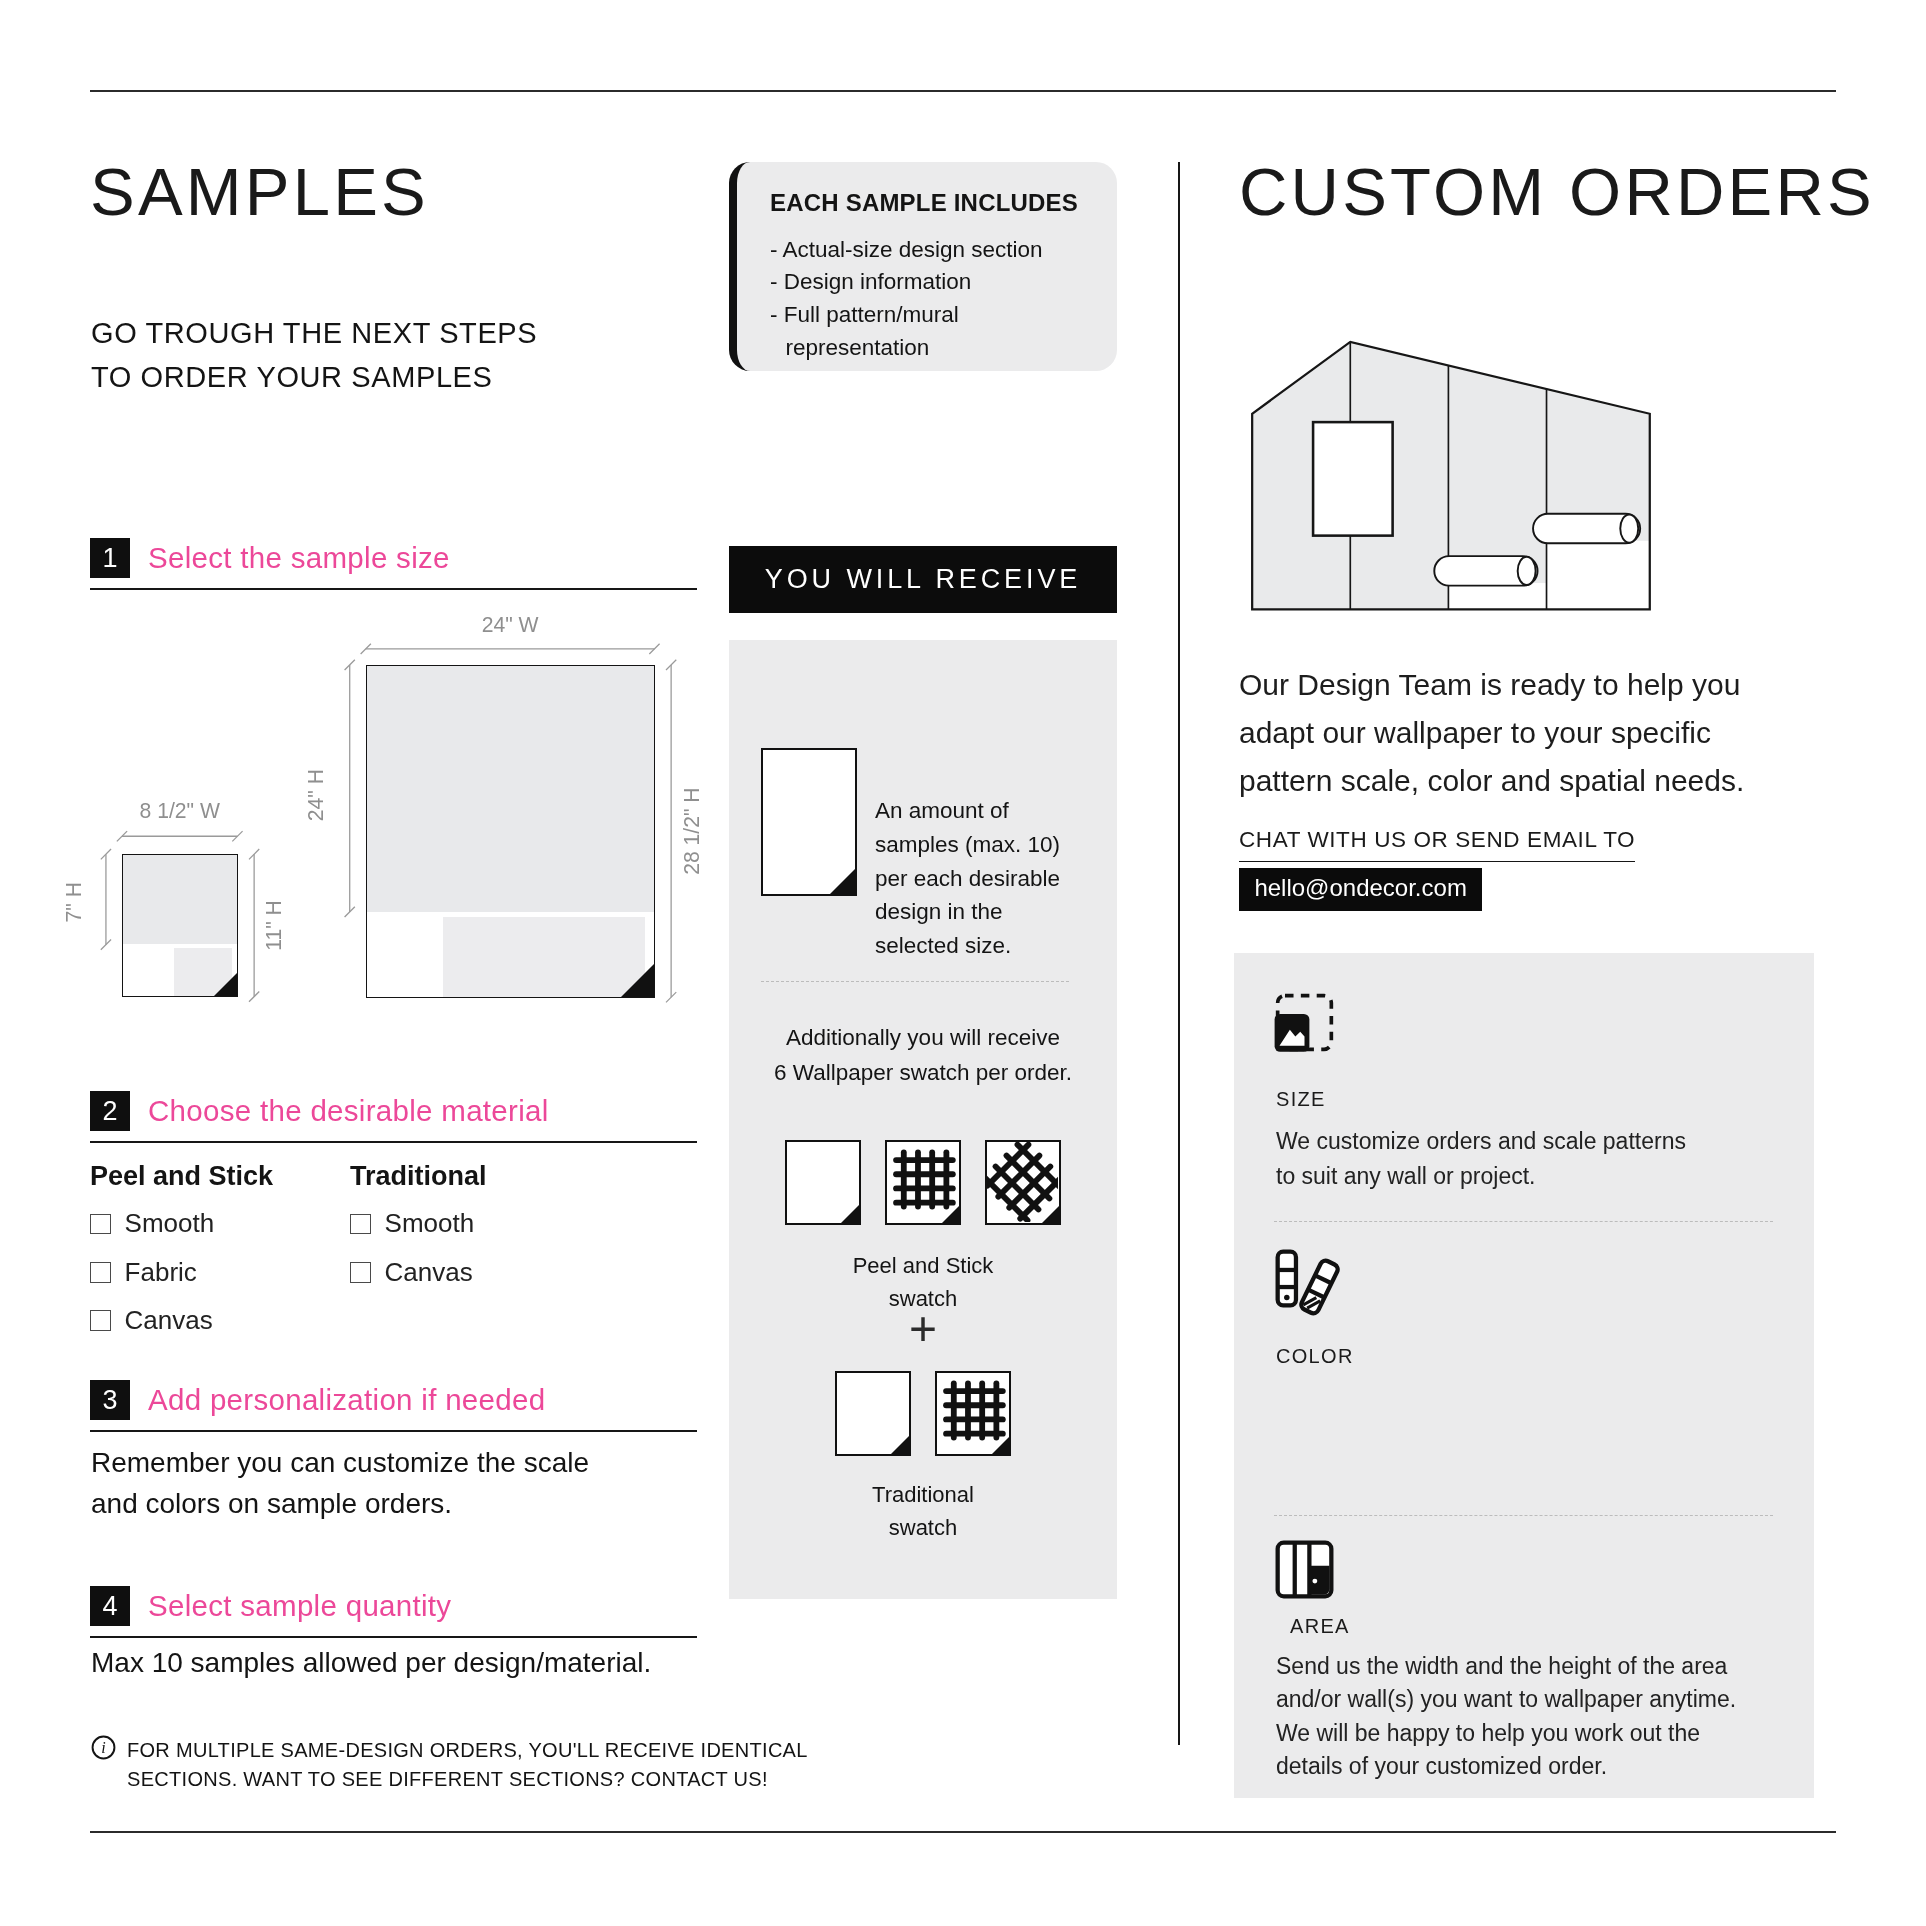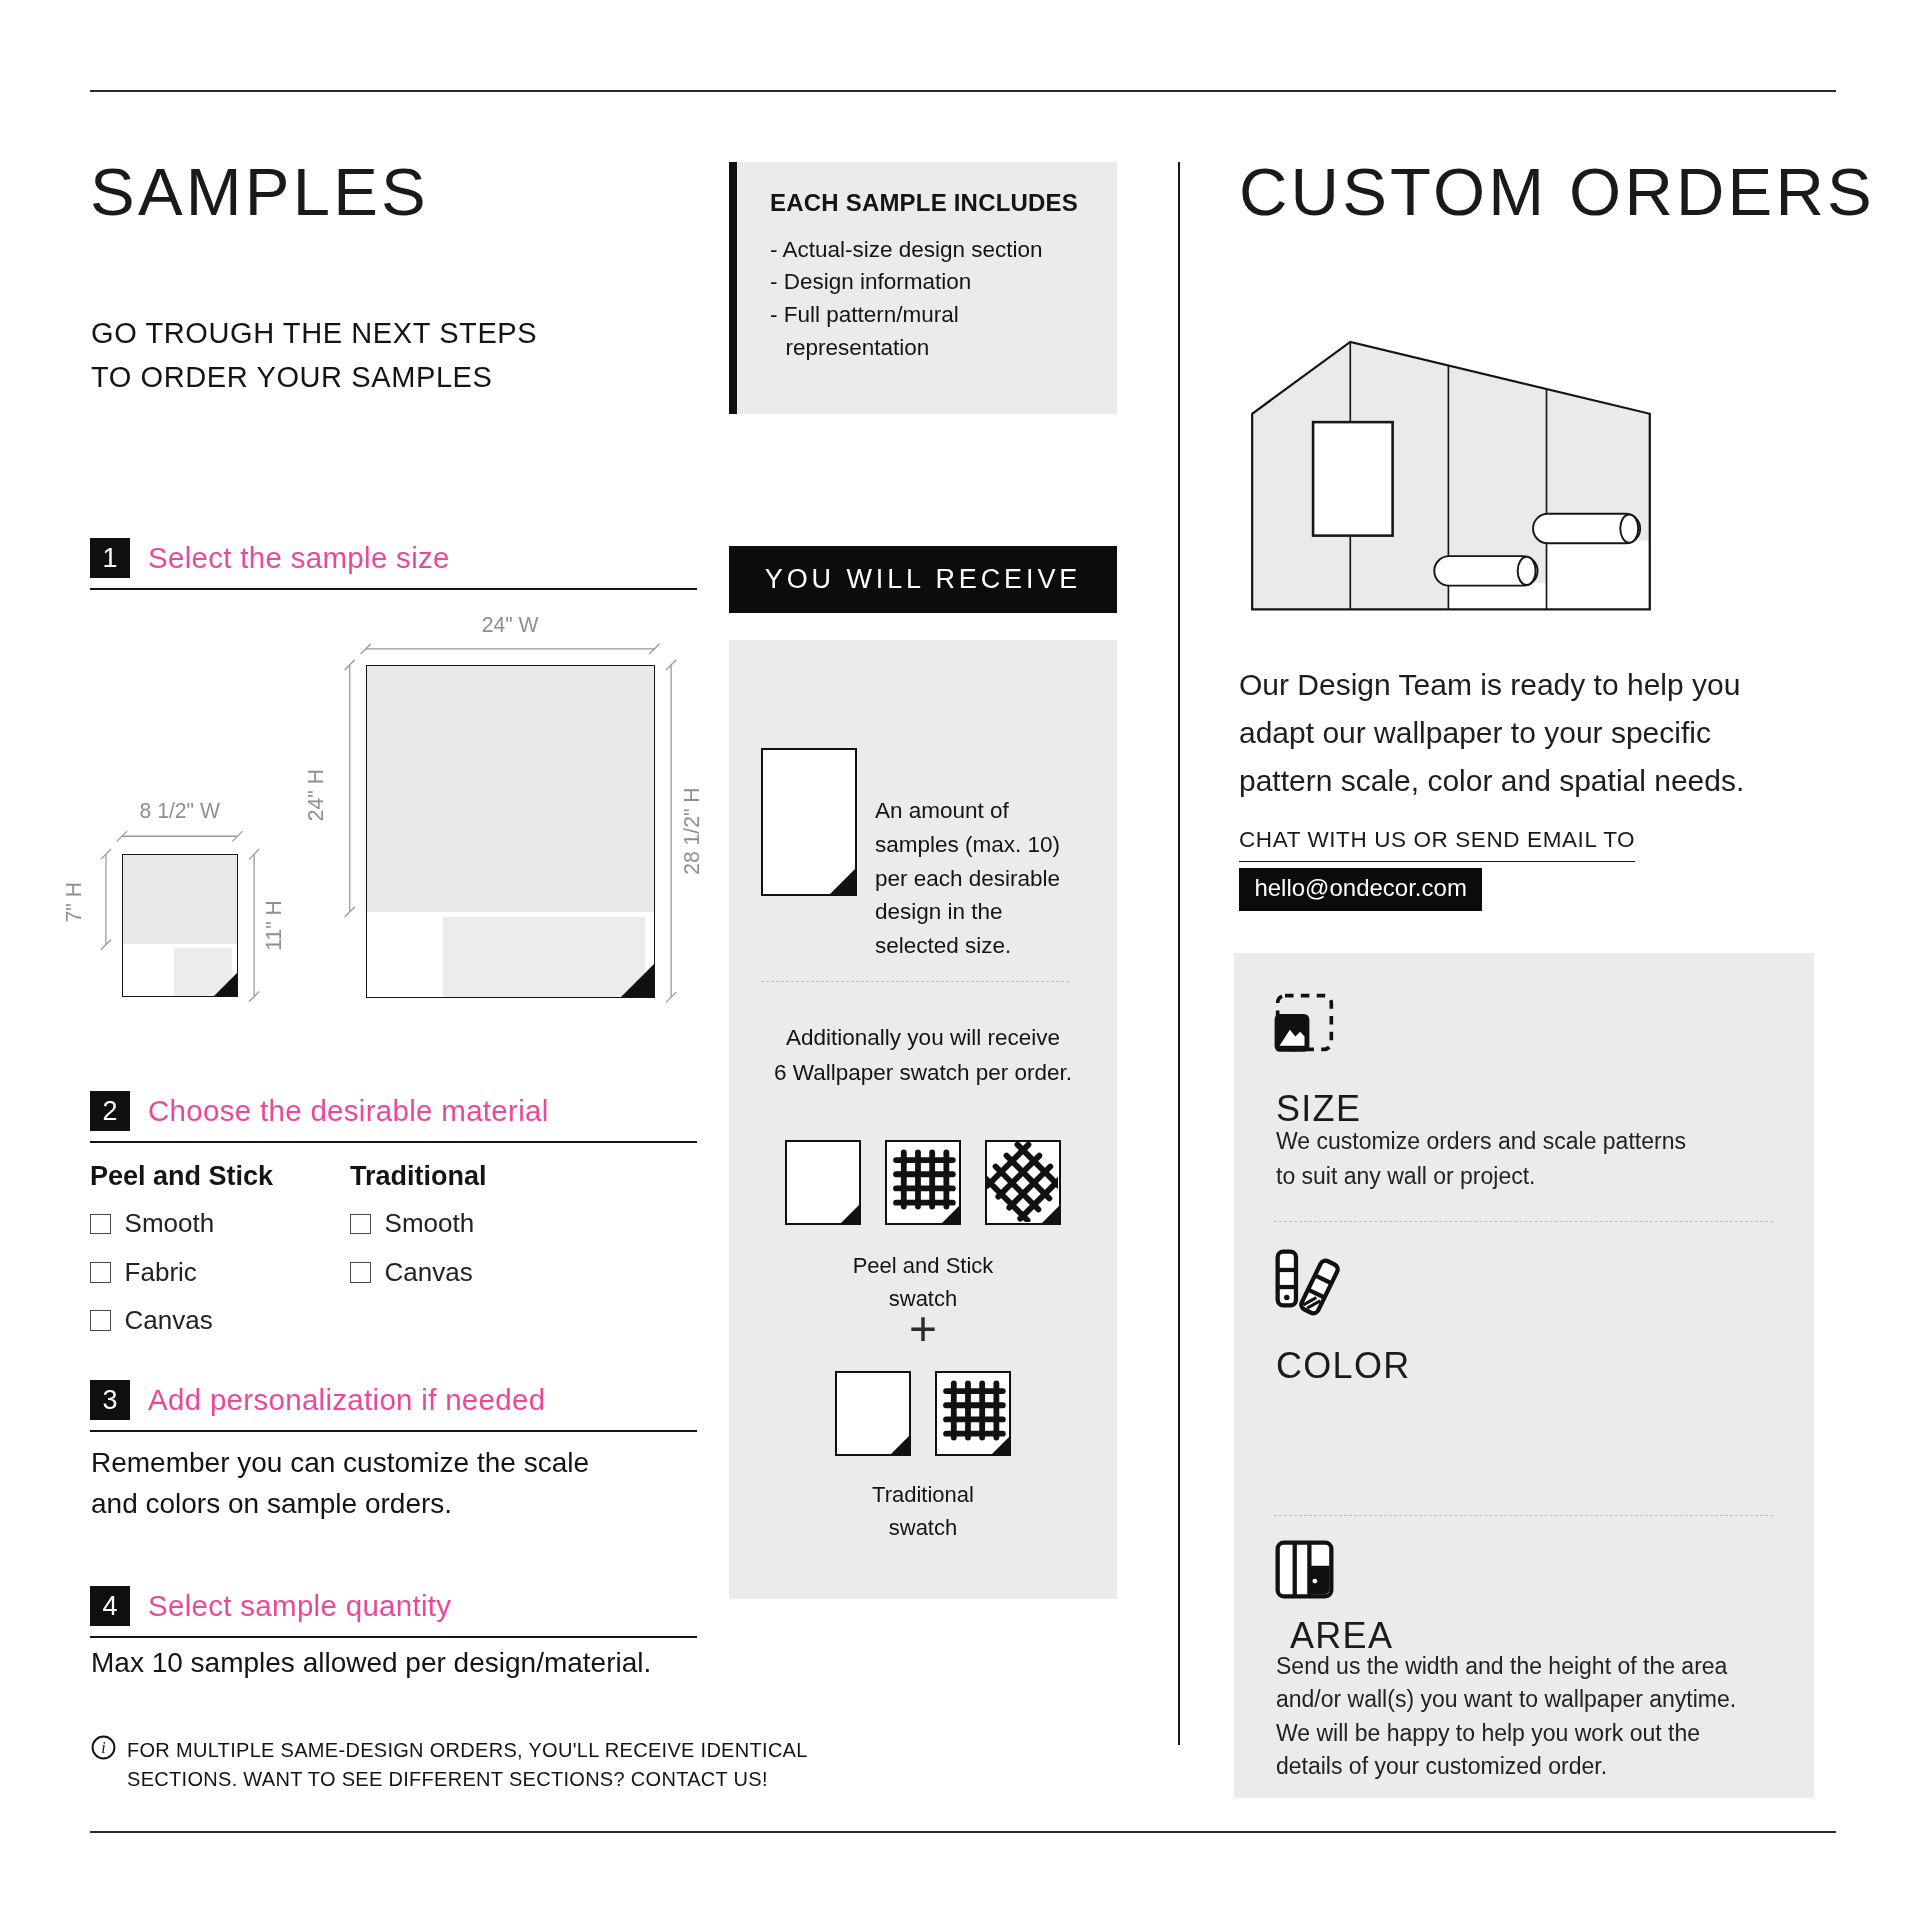--- a/index.html
+++ b/index.html
@@ -20,35 +20,35 @@
   .sample .strip{position:absolute;left:0;right:0;bottom:0;background:#ffffff;}
   .sample .thumb{position:absolute;background:#ececee;}
   .fold::after{content:"";position:absolute;right:0;bottom:0;width:0;height:0;
                border-left:33px solid transparent;border-bottom:33px solid #111;}
   .fold-sm::after{border-left-width:23px;border-bottom-width:23px;}
   
   .mat-title{font-size:27px;font-weight:700;color:#141414;}
   .opt{display:flex;align-items:center;gap:14px;font-size:26px;color:#222;margin-top:15.4px;height:33px;}
   .cb{width:18.6px;height:18.6px;border:1.9px solid #4a4a4a;background:#fff;flex:0 0 auto;}
   
-  .inc-box{position:absolute;left:729px;top:162px;width:388px;height:252px;box-sizing:border-box;
-           background:#ebebec;border-left:8.3px solid #111;padding:27px 24.4px 0 33px;}
+  .inc-box{position:absolute;left:729px;top:162px;width:388px;height:209px;box-sizing:border-box;
+           background:#ebebec;border-left:8.3px solid #111;padding:27px 24.4px 0 33px;border-radius:21px;}
   .inc-box h3{margin:0;font-size:24px;font-weight:700;letter-spacing:0.2px;}
   .inc-box ul{margin:16.7px 0 0 0;padding:0;list-style:none;font-size:22.5px;line-height:1.45;}
   .inc-box li{padding-left:15.4px;text-indent:-15.4px;white-space:pre-line;}
   .banner{position:absolute;left:729px;top:546px;width:388px;height:67px;background:#0c0c0c;color:#fff;
           display:flex;align-items:center;justify-content:center;font-size:27px;letter-spacing:3.9px;}
   .mid-panel{position:absolute;left:729px;top:640px;width:388px;height:959px;background:#ebebec;}
   .page{width:76px;height:85px;background:#fff;border:2.6px solid #111;box-sizing:border-box;position:relative;}
   .page::after{content:"";position:absolute;right:-0.6px;bottom:-0.6px;border-left:19px solid transparent;border-bottom:19px solid #111;}
   .dashed{border-top:1.3px dashed #bcbcbc;height:0;position:absolute;}
   .center{text-align:center;}
   
   .right-panel{position:absolute;left:1234px;top:953px;width:580px;height:845px;background:#ebebec;}
-  .sec-name{position:absolute;font-size:36px;letter-spacing:1.3px;color:#1b1b1b;}
+  .sec-name{position:absolute;font-size:20px;letter-spacing:1.3px;color:#1b1b1b;}
   .sec-text{position:absolute;font-size:23px;line-height:1.5;color:#222;}
   .chat{display:inline-block;border-bottom:1.9px solid #161616;padding-bottom:8px;min-width:372px;
         font-size:22.5px;letter-spacing:0.6px;color:#1a1a1a;}
   .email{display:inline-block;background:#0b0b0b;color:#fff;font-size:24px;padding:6.4px 15.4px 9px 15.4px;}
   .vdiv{position:absolute;left:1178px;top:162px;width:1.9px;height:1583px;background:#161616;}
 </style>
 </head>
 <body>
 
 <div id="canvas">

